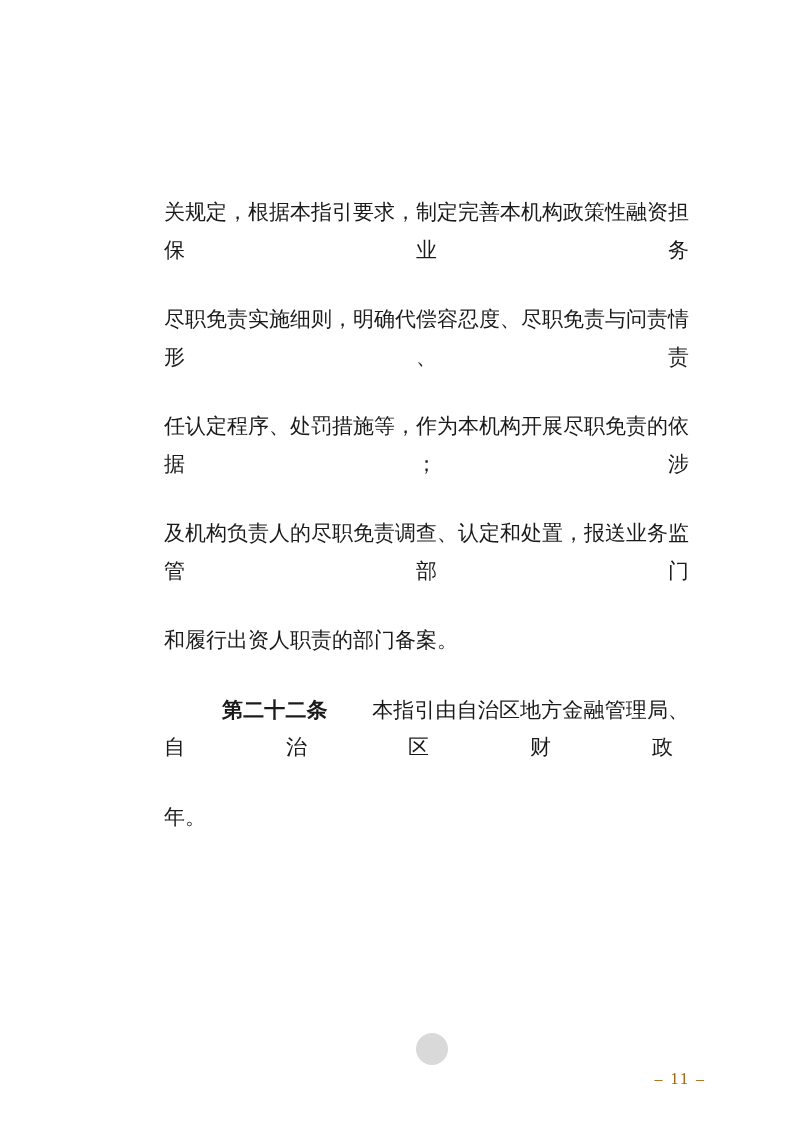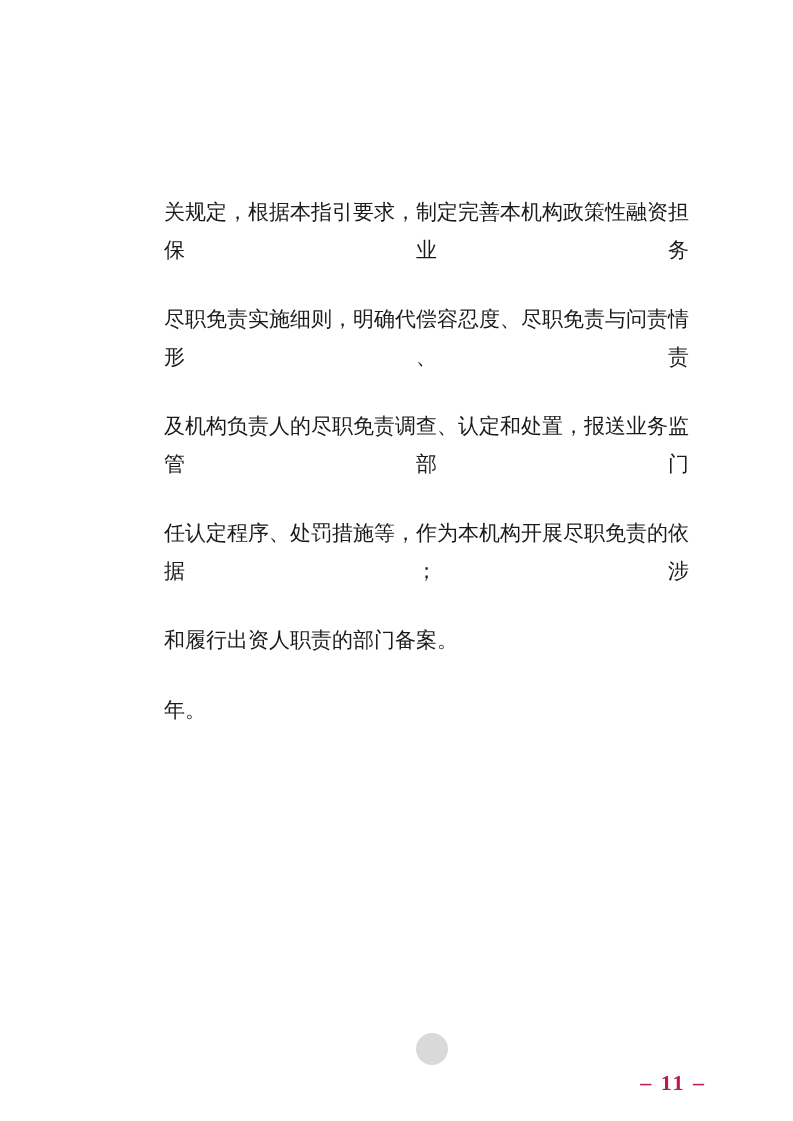--- a/index.html
+++ b/index.html
@@ -41,49 +41,51 @@
     text-indent: 2em;
   }
   .article-no {
     font-weight: 700;
     margin-right: 0.6em;
   }
   .page-number {
     position: absolute;
     top: 1022px;
     right: 103px;
-    font-size: 22px;
-    color: #be185d;
+    font-size: 16px;
+    color: #a16207;
     letter-spacing: 2px;
     white-space: nowrap;
-    font-weight: bold;
   }
   .scan-artifact {
     position: absolute;
     left: 384px;
     top: 1001px;
     width: 3px;
     height: 3px;
     background: #d9d9d9;
     border-radius: 50%;
   }
 </style>
 </head>
 <body>
 
 <div class="page">
 
   <div class="doc-body">
 
     <div class="line justify">关规定，根据本指引要求，制定完善本机构政策性融资担保业务</div>
     <div class="line justify">尽职免责实施细则，明确代偿容忍度、尽职免责与问责情形、责</div>
+    <div class="line justify">任认定程序、处罚措施等，作为本机构开展尽职免责的依据；涉</div>
     <div class="line justify">及机构负责人的尽职免责调查、认定和处置，报送业务监管部门</div>
-    <div class="line justify">任认定程序、处罚措施等，作为本机构开展尽职免责的依据；涉</div>
     <div class="line">和履行出资人职责的部门备案。</div>
 
+    <div class="line justify indent">
+      <span class="article-no">第二十二条</span><span>本指引由自治区地方金融管理局、自治区财政</span>
+    </div>
 
     <div class="line">年。</div>
 
   </div>
 
   <div class="scan-artifact"></div>
 
   <div class="page-number">– 11 –</div>
 
 </div>

